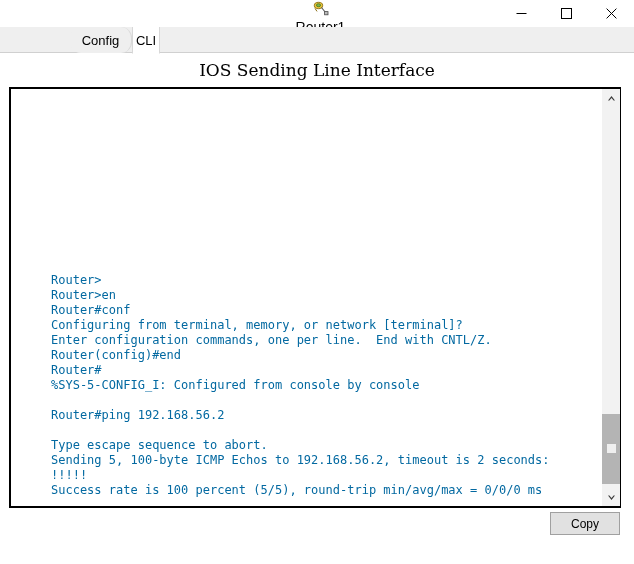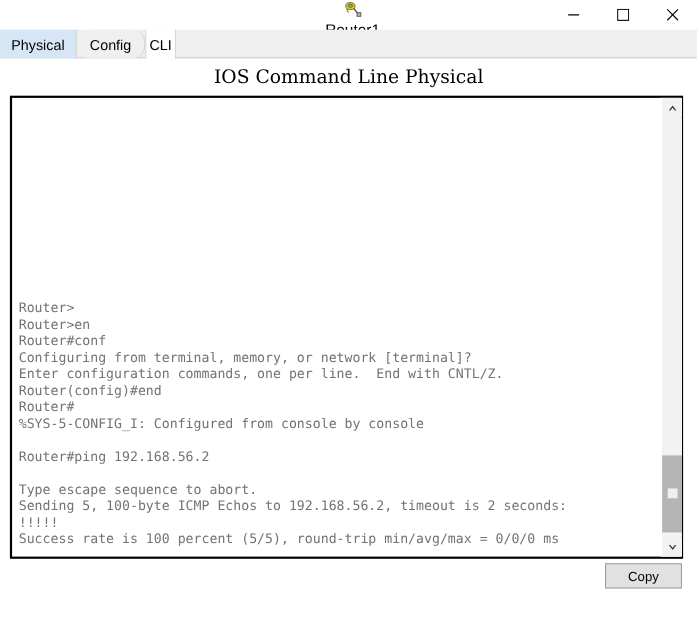--- a/index.html
+++ b/index.html
@@ -115,23 +115,24 @@
     background: #ffffff;
     display: flex;
   }
   .terminal-text {
     flex: 1 1 auto;
     overflow: hidden;
     padding: 4px 0 0 6px;
     font-family: "DejaVu Sans Mono", "Liberation Mono", monospace;
     font-size: 12px;
     line-height: 15px;
-    color: #737373;
+    color: #0369a1;
     white-space: pre;
     box-sizing: border-box;
+    margin-left: 34px;
   }
   .term-line { height: 15px; }
 
   
   .scrollbar {
     flex: none;
     width: 18px;
     background: #f2f2f2;
     border-left: 1px solid #ffffff;
     position: relative;
@@ -218,32 +219,29 @@
     <button class="win-btn" title="Close">
       <svg width="11" height="11" viewBox="0 0 11 11">
         <line x1="0.6" y1="0.6" x2="10.4" y2="10.4" stroke="#000" stroke-width="1"></line>
         <line x1="10.4" y1="0.6" x2="0.6" y2="10.4" stroke="#000" stroke-width="1"></line>
       </svg>
     </button>
   </div>
 </div>
 
 <div class="tabstrip">
-  <div class="tab hovered" style="left:0px;width:70px;">
-    <span>Physical</span>
-  </div>
   <div class="tab inactive" style="left:70px;width:62px;">
     <span>Config</span>
   </div>
   <div class="tab active" style="left:132px;width:28px;">
     <span>CLI</span>
   </div>
 </div>
 
-<div class="panel-header">IOS Command Line Physical</div>
+<div class="panel-header">IOS Sending Line Interface</div>
 
 <div class="terminal-wrap">
   <div class="terminal-text" id="terminal-text"><div class="term-line">&nbsp;</div><div class="term-line">&nbsp;</div><div class="term-line">&nbsp;</div><div class="term-line">&nbsp;</div><div class="term-line">&nbsp;</div><div class="term-line">&nbsp;</div><div class="term-line">&nbsp;</div><div class="term-line">&nbsp;</div><div class="term-line">&nbsp;</div><div class="term-line">&nbsp;</div><div class="term-line">&nbsp;</div><div class="term-line">&nbsp;</div><div class="term-line">Router&gt;</div><div class="term-line">Router&gt;en</div><div class="term-line">Router#conf</div><div class="term-line">Configuring from terminal, memory, or network [terminal]?</div><div class="term-line">Enter configuration commands, one per line.  End with CNTL/Z.</div><div class="term-line">Router(config)#end</div><div class="term-line">Router#</div><div class="term-line">%SYS-5-CONFIG_I: Configured from console by console</div><div class="term-line">&nbsp;</div><div class="term-line">Router#ping 192.168.56.2</div><div class="term-line">&nbsp;</div><div class="term-line">Type escape sequence to abort.</div><div class="term-line">Sending 5, 100-byte ICMP Echos to 192.168.56.2, timeout is 2 seconds:</div><div class="term-line">!!!!!</div><div class="term-line">Success rate is 100 percent (5/5), round-trip min/avg/max = 0/0/0 ms</div><div class="term-line">&nbsp;</div></div>
 
   <div class="scrollbar">
     <div class="sb-arrow up">
       <svg width="9" height="7" viewBox="0 0 9 7">
         <path d="M4.5 1 L8 5.5 L6.6 5.5 L4.5 3 L2.4 5.5 L1 5.5 Z" fill="#3c3c3c"></path>
       </svg>
     </div>

